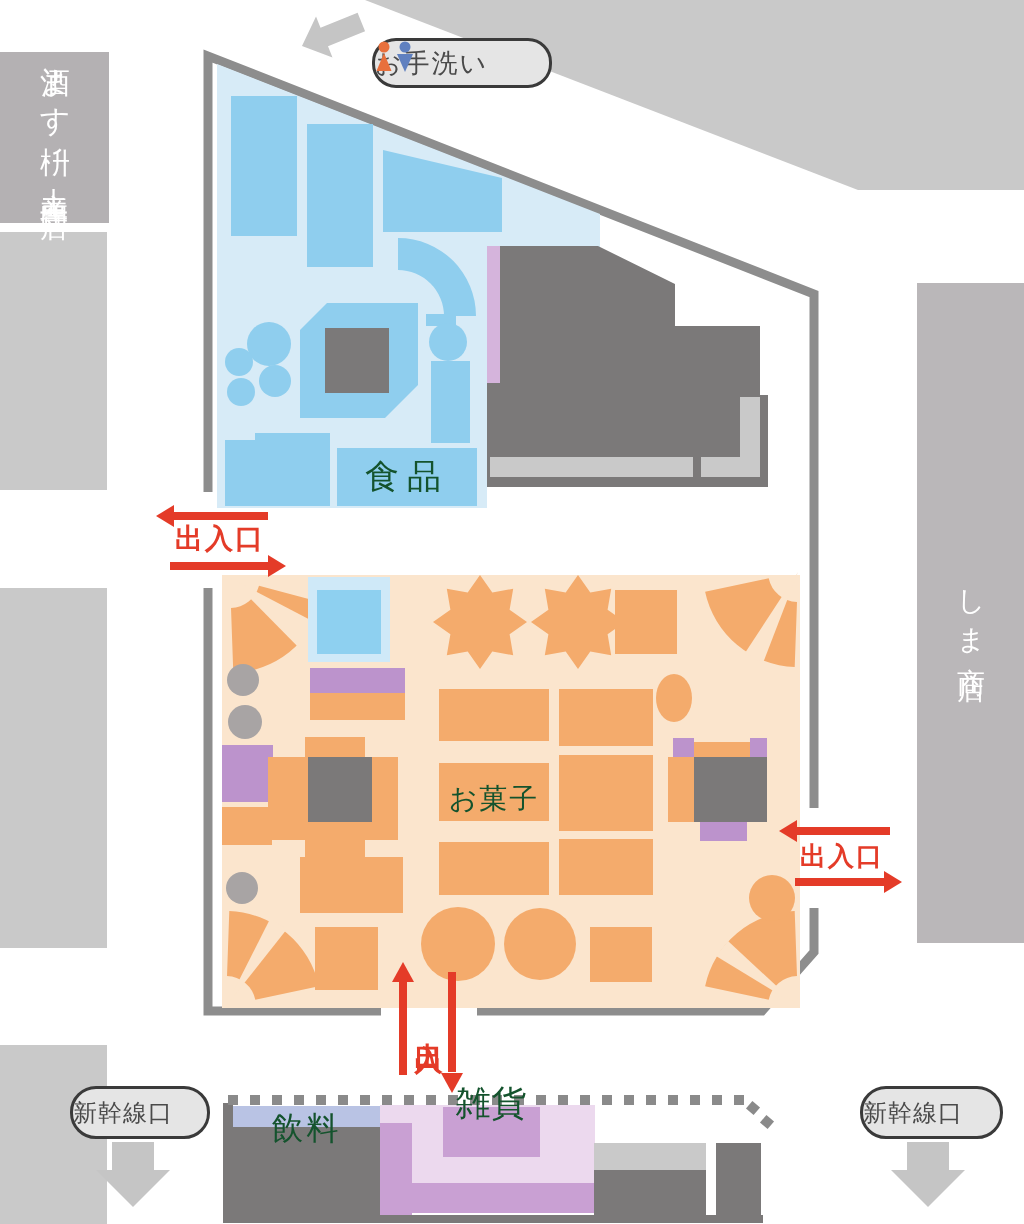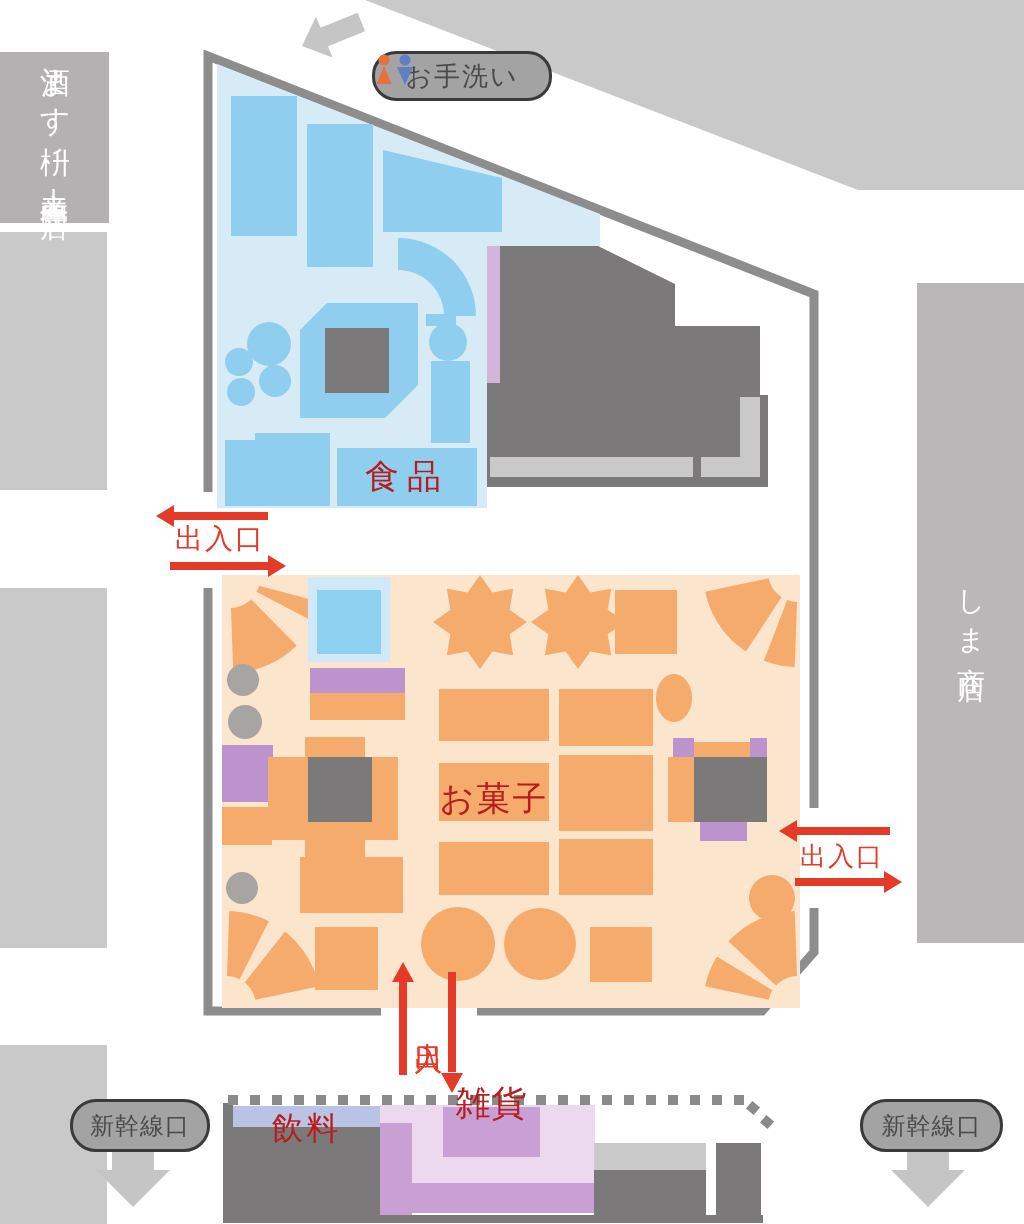--- a/index.html
+++ b/index.html
@@ -29,25 +29,25 @@
   .fill-red{fill:var(--c-red)}
   .stroke-red{stroke:var(--c-red);stroke-width:8;fill:none}
   .fill-arrowgray{fill:var(--c-arrow_gray)}
   .wall{stroke:var(--c-wall);stroke-width:9;fill:none;stroke-miterlimit:4}
   .dotted{stroke:var(--c-dot_gray);stroke-width:10;stroke-dasharray:10 12;fill:none}
 
   
   .lbl{position:absolute;display:flex;align-items:center;justify-content:center;color:#fff;}
   .vtext{writing-mode:vertical-rl;text-orientation:upright;}
   .shop-label{font-size:28px;letter-spacing:6px;color:#fff;}
-  .area-label-white{color:#b91c1c;text-align:right;}
-  .red-label{color:var(--c-red);font-weight:normal;}
+  .area-label-white{color:#14532d;text-align:right;}
+  .red-label{color:var(--c-red);font-weight:bold;}
   .pill{
-    position:absolute;background:#a3a3a3;border:3.5px solid var(--c-pill_border);
-    display:flex;align-items:center;justify-content:center;color:var(--c-text_dark);margin-top:13px;
+    position:absolute;background:#e5e5e5;border:3.5px solid var(--c-pill_border);
+    display:flex;align-items:center;color:var(--c-text_dark);
   }
   .pill-restroom{border-radius:24px;font-size:26px;letter-spacing:2px;gap:5px;}
   .pill-gate{border-radius:26px;font-size:24px;letter-spacing:1px;}
 </style>
 </head>
 <body>
 
 <div class="stage">
 
 <svg width="1024" height="1224" viewBox="0 0 1024 1224">
@@ -175,21 +175,21 @@
 </svg>
 
 <div class="lbl vtext shop-label" style="left:0;top:52;width:109px;height:171px;font-size:30px;letter-spacing:4px;">酒ます枡</div>
 
 <div class="lbl vtext shop-label" style="left:0;top:588;width:107px;height:360px;font-size:28px;letter-spacing:6px;">土産専門店</div>
 
 <div class="lbl vtext shop-label" style="left:917px;top:283px;width:107px;height:660px;font-size:28px;letter-spacing:6px;">しま商店</div>
 
 <div class="lbl area-label-white" style="left:337px;top:448px;width:140px;height:58px;font-size:34px;letter-spacing:8px;">食品</div>
 
-<div class="lbl area-label-white" style="left:439px;top:763px;width:110px;height:72px;font-size:34px;letter-spacing:2px;">お菓子</div>
+<div class="lbl area-label-white" style="left:439px;top:763px;width:110px;height:72px;font-size:28px;letter-spacing:2px;">お菓子</div>
 
 <div class="lbl area-label-white" style="left:233px;top:1106px;width:147px;height:46px;font-size:32px;letter-spacing:3px;">飲料</div>
 
 <div class="lbl area-label-white" style="left:443px;top:1078px;width:97px;height:50px;font-size:35px;letter-spacing:1px;">雑貨</div>
 
 <div class="lbl red-label" style="left:172px;top:523px;width:96px;height:32px;font-size:28px;letter-spacing:2px;">出入口</div>
 
 <div class="lbl red-label" style="left:796px;top:841px;width:92px;height:30px;font-size:26px;letter-spacing:2px;">出入口</div>
 
 <div class="lbl vtext red-label" style="left:410px;top:970px;width:36px;height:108px;font-size:28px;letter-spacing:3px;">出入口</div>

